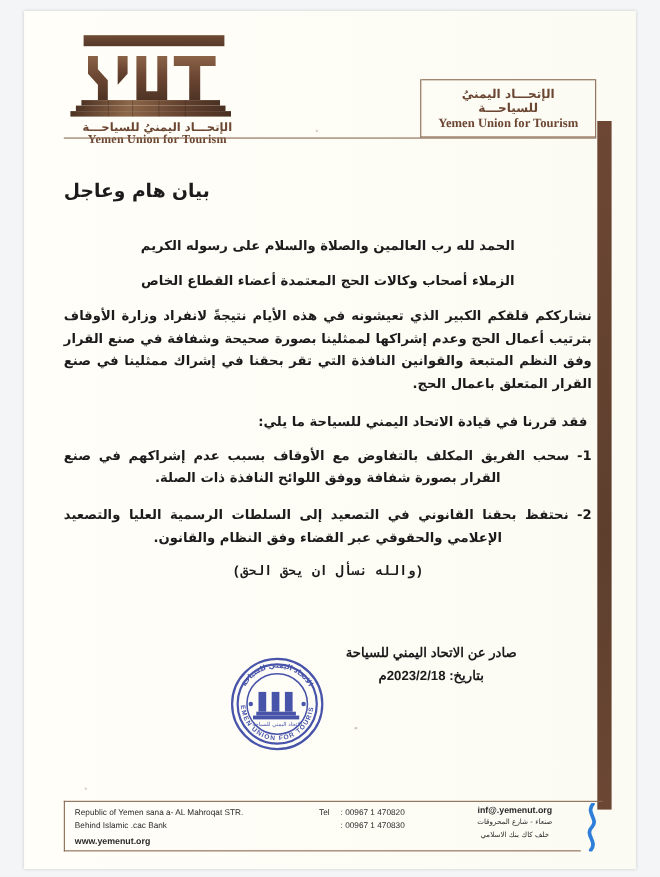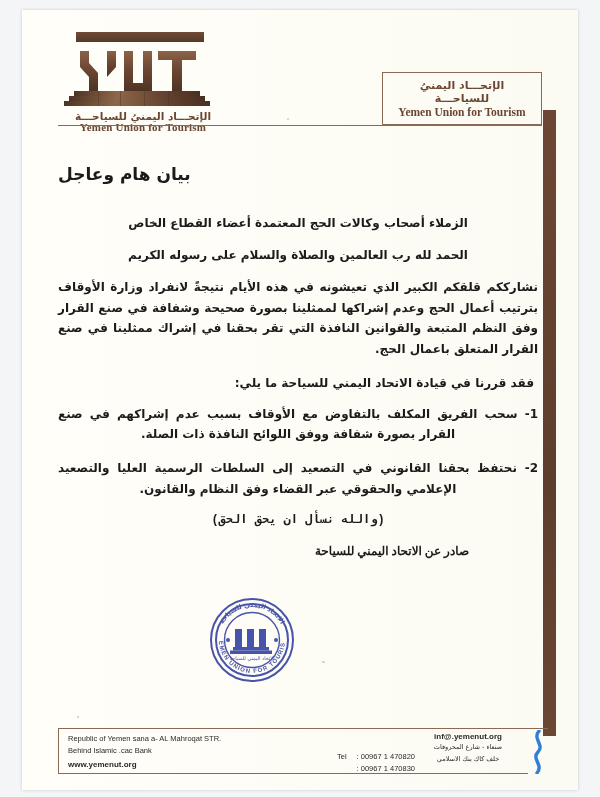--- a/index.html
+++ b/index.html
@@ -188,25 +188,25 @@
     font-size: 12px;
     font-weight: 700;
     margin: 6px 0 0 0;
     font-family: Liberation Mono, monospace;
   }
 
   
   .sign-block {
     position: absolute;
     right: 36px;
-    top: 534px;
+    top: 576px;
     width: 300px;
     direction: rtl;
     text-align: center;
-    font-family: Liberation Serif, serif;
+    font-family: Liberation Sans, sans-serif;
     font-size: 12px;
     font-weight: 700;
     color: #1b1b1b;
   }
   .sign-date {
     margin-top: 7px;
     font-size: 12px;
     font-weight: 700;
   }
 
@@ -254,28 +254,27 @@
     color: #2a2a2a;
     line-height: 1.65;
   }
   .f-addr .site {
     font-weight: 700;
     font-size: 8px;
   }
   .f-tel {
     position: absolute;
     left: 232px;
-    top: 23px;
+    top: 5px;
     font-family: "Liberation Sans", sans-serif;
     font-size: 7.5px;
     color: #2a2a2a;
     line-height: 1.65;
     display: flex;
     gap: 10px;
-    margin-left: 47px;
   }
   .f-tel .nums { line-height: 1.65; }
   .f-right {
     position: absolute;
     left: 355px;
     top: 4px;
     width: 110px;
     text-align: center;
   }
   .f-mail {
@@ -355,31 +354,35 @@
     <div class="header-box">
       <div class="header-ar">الإتحـــاد اليمنيُ للسياحـــة</div>
       <div class="header-en">Yemen Union for Tourism</div>
     </div>
 
     <div class="hdr-rule"></div>
     <div class="right-bar"></div>
 
     <div class="body-area">
       <div class="doc-title">بيان هام وعاجل</div>
+      <div class="centered-line">الحمد لله رب العالمين والصلاة والسلام على رسوله الكريم</div>
       <div class="centered-line">الزملاء أصحاب وكالات الحج المعتمدة أعضاء القطاع الخاص</div>
-      <div class="centered-line">الحمد لله رب العالمين والصلاة والسلام على رسوله الكريم</div>
       <div class="para para-lead">نشارككم قلقكم الكبير الذي تعيشونه في هذه الأيام نتيجةً لانفراد وزارة الأوقاف بترتيب أعمال الحج وعدم إشراكها لممثلينا بصورة صحيحة وشفافة في صنع القرار وفق النظم المتبعة والقوانين النافذة التي تقر بحقنا في إشراك ممثلينا في صنع القرار المتعلق باعمال الحج.</div>
       <div class="lead-line">فقد قررنا في قيادة الاتحاد اليمني للسياحة ما يلي:</div>
       <div class="item">1- سحب الفريق المكلف بالتفاوض مع الأوقاف بسبب عدم إشراكهم في صنع القرار بصورة شفافة ووفق اللوائح النافذة ذات الصلة.</div>
       <div class="item">2- نحتفظ بحقنا القانوني في التصعيد إلى السلطات الرسمية العليا والتصعيد الإعلامي والحقوقي عبر القضاء وفق النظام والقانون.</div>
       <div class="closing">(والله نسأل ان يحق الحق)</div>
     </div>
 
     <div class="sign-block">
       <div>صادر عن الاتحاد اليمني للسياحة</div>
+      <div class="sign-date">
+        <span>بتاريخ:</span>
+        <span>2023/2/18م</span>
+      </div>
     </div>
 
     <svg class="stamp" viewBox="0 0 110 88">
       <g stroke="#2f3da0" fill="none" stroke-width="2">
         <circle cx="55" cy="44" r="41"></circle>
         <circle cx="55" cy="44" r="36"></circle>
         <circle cx="55" cy="44" r="27.5" stroke-width="1.4"></circle>
       </g>
       <g fill="#2f3da0">
         <rect x="38" y="33" width="7" height="18"></rect>

